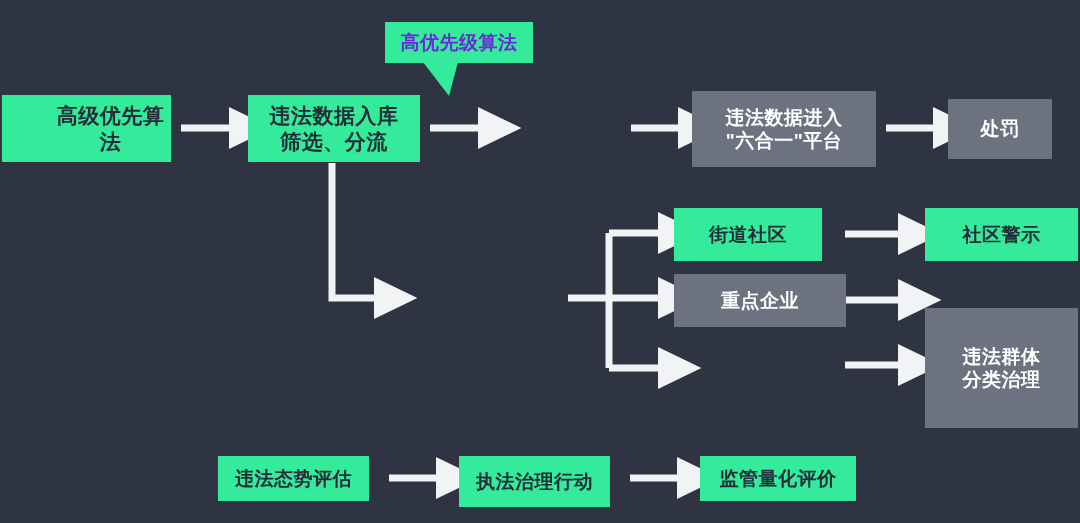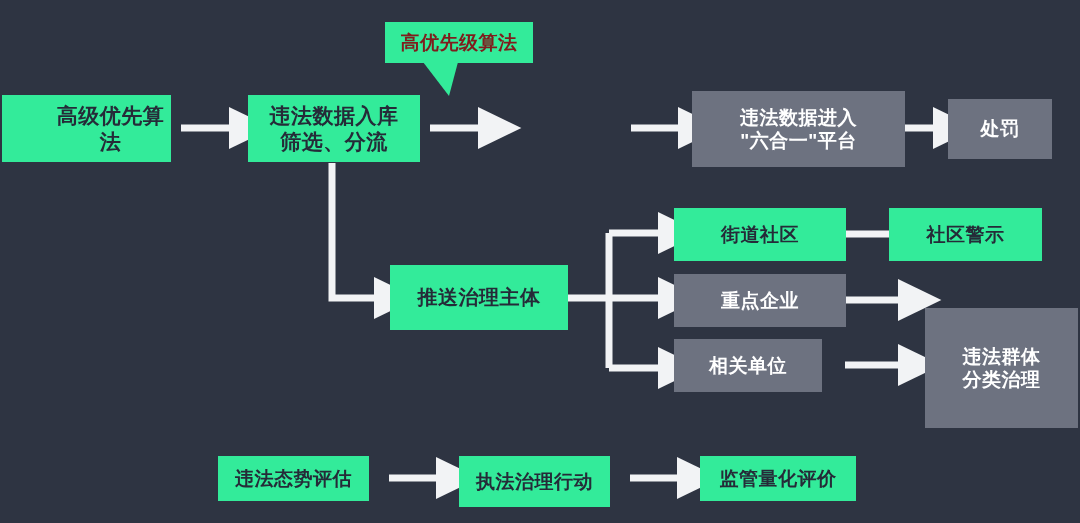--- a/index.html
+++ b/index.html
@@ -38,21 +38,21 @@
     background: #6d7280;
     color: #ffffff;
   }
   .callout {
     position: absolute;
     box-sizing: border-box;
     display: flex;
     align-items: center;
     justify-content: center;
     background: #33eb9a;
-    color: #7f1d1d;
+    color: #6d28d9;
     font-weight: bold;
     letter-spacing: 0.5px;
   }
   .arrow-layer {
     position: absolute;
     left: 0;
     top: 0;
     width: 1080px;
     height: 523px;
     pointer-events: none;
@@ -122,34 +122,32 @@
       <path d="M423,62 L458,62 L449,96 Z" fill="#33eb9a"></path>
     </g>
   </svg>
 
   <div class="node green" style="left:2px; top:95px; width:169px; height:67px; font-size:21px;padding-left:48px;">高级优先算法</div>
 
   <div class="node green" style="left:248px; top:95px; width:172px; height:67px; font-size:21px;">违法数据入库
 筛选、分流</div>
 
 
-  <div class="node gray" style="left:692px; top:91px; width:213px; height:76px; font-size:19px;">违法数据进入
+  <div class="node gray" style="left:692px; top:91px; width:184px; height:76px; font-size:19px;">违法数据进入
 "六合一"平台</div>
 
   <div class="node gray" style="left:948px; top:99px; width:104px; height:60px; font-size:19px;">处罚</div>
 
-  <div class="node green" style="left:390px; top:265px; width:178px; height:65px; font-size:20px;">推送治理主体</div>
 
-  <div class="node green" style="left:674px; top:208px; width:172px; height:53px; font-size:19px;">街道社区</div>
+  <div class="node green" style="left:674px; top:208px; width:148px; height:53px; font-size:19px;">街道社区</div>
 
   <div class="node gray" style="left:674px; top:274px; width:172px; height:53px; font-size:19px;">重点企业</div>
 
-  <div class="node gray" style="left:674px; top:339px; width:148px; height:53px; font-size:19px;">相关单位</div>
 
-  <div class="node green" style="left:889px; top:208px; width:153px; height:53px; font-size:19px;">社区警示</div>
+  <div class="node green" style="left:925px; top:208px; width:153px; height:53px; font-size:19px;">社区警示</div>
 
   <div class="node gray" style="left:925px; top:272px; width:153px; height:120px; font-size:19px;margin-top:36px;">违法群体
 分类治理</div>
 
   <div class="node green" style="left:218px; top:456px; width:151px; height:45px; font-size:19px;">违法态势评估</div>
 
   <div class="node green" style="left:459px; top:456px; width:151px; height:51px; font-size:19px;">执法治理行动</div>
 
   <div class="node green" style="left:700px; top:456px; width:156px; height:45px; font-size:19px;">监管量化评价</div>
 

